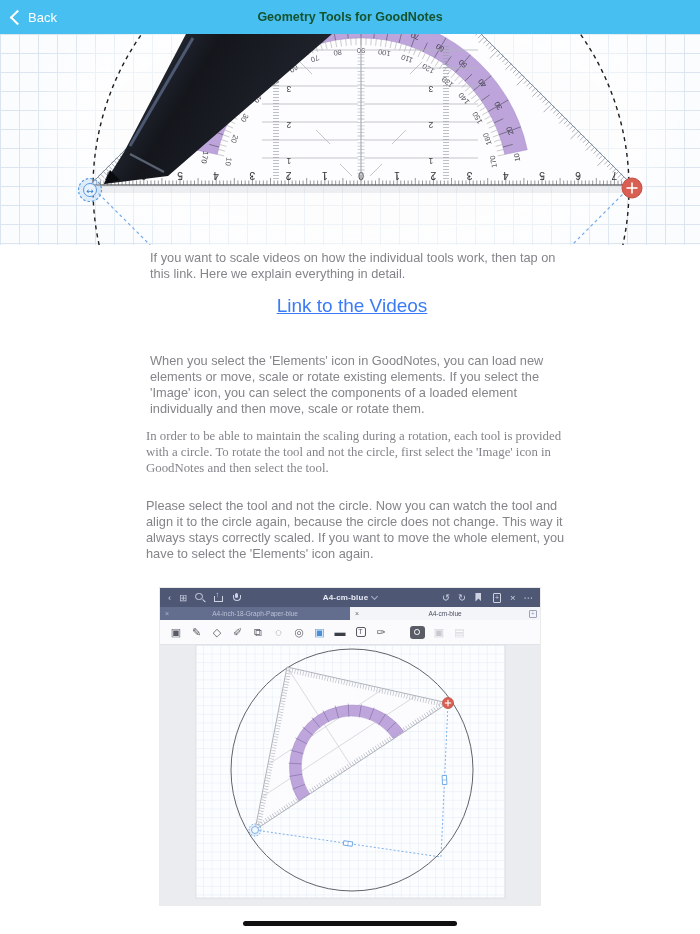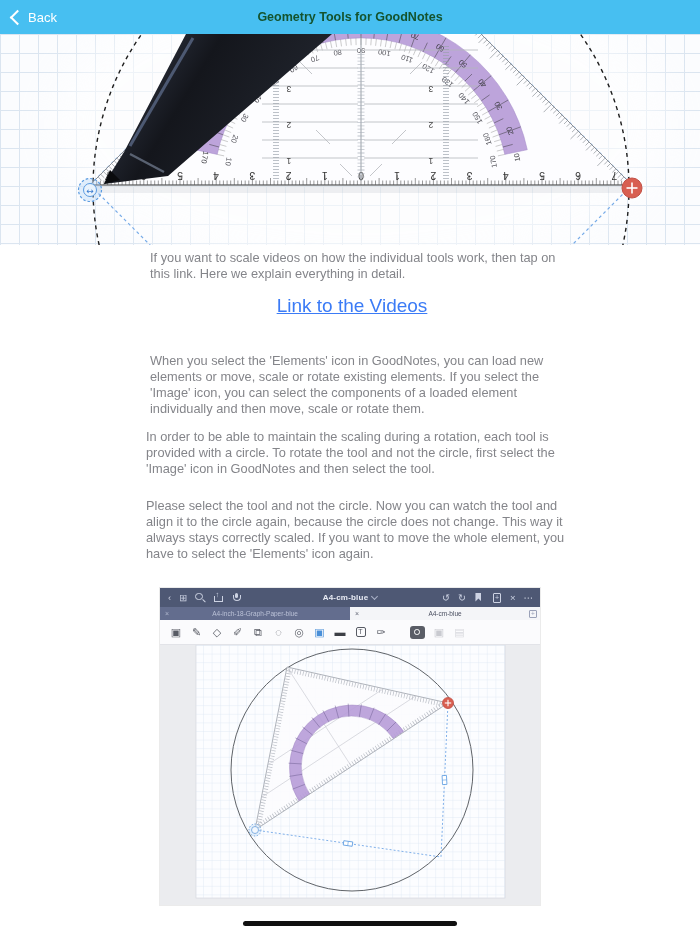--- a/index.html
+++ b/index.html
@@ -22,21 +22,21 @@
                          linear-gradient(90deg,#dbe5f0 1px, transparent 1px);
         background-size:19px 19px;}
   .hero svg{position:absolute;left:0;top:0;display:block;}
 
   
   .para{position:absolute;color:#84858a;font-size:12.8px;line-height:15.9px;}
   .intro{left:150px;top:250px;width:414px;}
   .video-link-wrap{position:absolute;left:150px;top:295px;width:404px;text-align:center;}
   .video-link{color:#3b7bf6;font-size:19px;text-decoration:underline;cursor:pointer;}
   .p1{left:150px;top:337px;width:406px;margin-top:16px;}
-  .p2{left:146px;top:429px;width:420px;}
+  .p2{left:146px;top:429px;width:420px;font-family:Liberation Serif, serif;}
   .p3{left:146px;top:498px;width:420px;}
 
   
   .gn{position:absolute;left:160px;top:588px;width:380px;height:317px;background:#fff;
       outline:1px solid rgba(0,0,0,0.08);}
   .gn-top{height:19px;background:#4e5874;position:relative;display:flex;align-items:center;}
   .gn-left,.gn-right{display:flex;align-items:center;gap:8px;position:absolute;top:0;height:19px;z-index:2;}
   .gn-left{left:8px;}
   .gn-right{right:7px;}
   .gn-ico{color:#cdd3e3;font-size:9.5px;line-height:1;cursor:pointer;}

